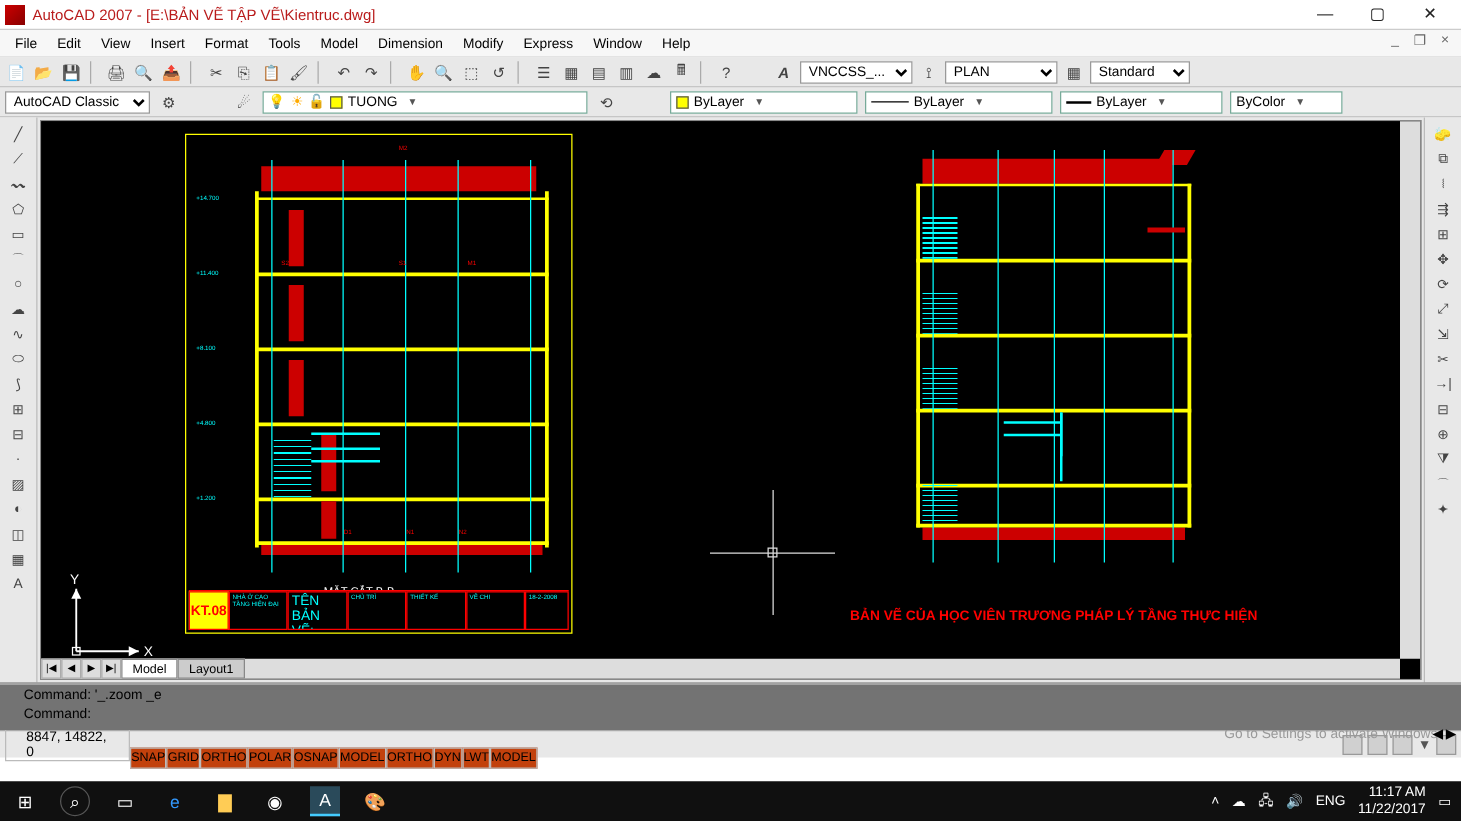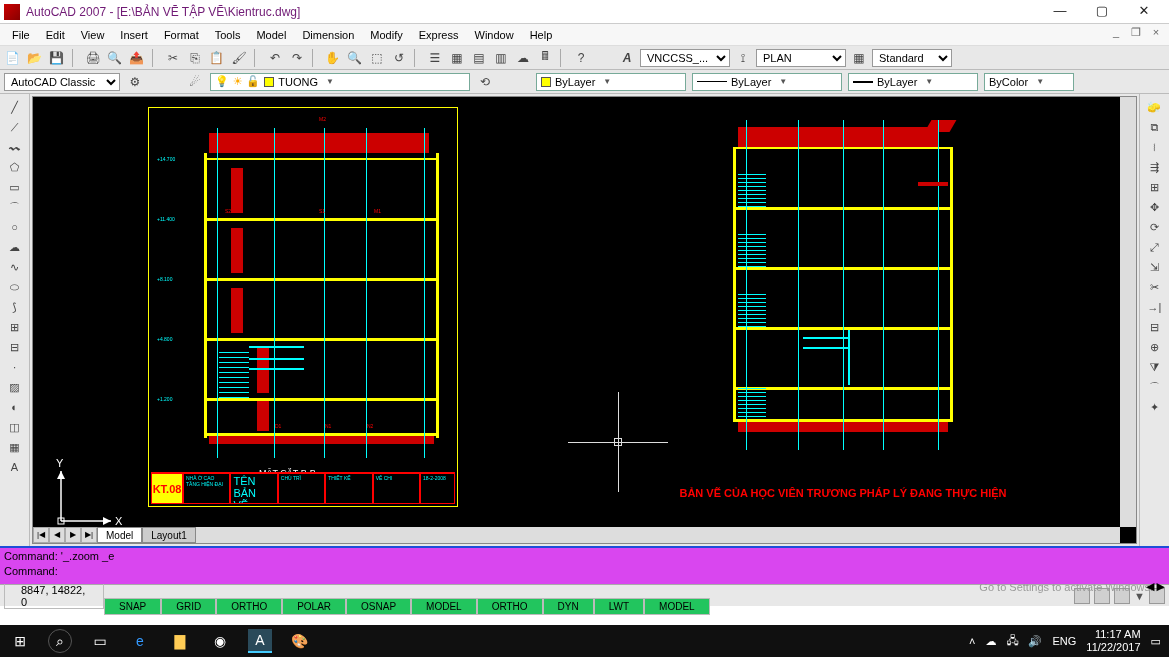--- a/index.html
+++ b/index.html
@@ -1,20 +1,20 @@
 <!DOCTYPE html>
 <html><head>
 <meta charset="utf-8">
 <style>
 * { margin: 0; padding: 0; box-sizing: border-box; font-family: "Segoe UI", Tahoma, sans-serif; font-size: 11px; }
 body { width: 1169px; height: 657px; background: #fff; overflow: hidden; position: relative; }
 
 .titlebar { height: 24px; background: #fff; display: flex; align-items: center; padding: 0 4px; border-bottom: 1px solid #ccc; }
 .titlebar .app-icon { width: 16px; height: 16px; background: linear-gradient(135deg,#c00,#800); margin-right: 6px; }
-.titlebar .title { flex: 1; color: #701a75; font-size: 12px; }
+.titlebar .title { flex: 1; color: #b91c1c; font-size: 12px; }
 .titlebar .winbtn { width: 42px; height: 22px; text-align: center; line-height: 20px; font-size: 13px; color: #222; cursor: default; }
 .titlebar .winbtn.close { color: #222; }
 
 .menubar { height: 22px; background: #f7f7f7; display: flex; align-items: center; padding: 0 4px; border-bottom: 1px solid #ddd; position: relative; }
 .menubar .mi { padding: 2px 8px; color: #000; }
 .menubar .mdi { position: absolute; right: 6px; top: 2px; display: flex; gap: 6px; }
 .menubar .mdi span { width: 14px; height: 14px; display: inline-block; text-align: center; font-size: 11px; color: #666; }
 
 .toolbar { height: 24px; background: #e8e8e8; border-bottom: 1px solid #bbb; display: flex; align-items: center; padding: 0 4px; gap: 4px; }
 .tb-btn { width: 18px; height: 18px; display: inline-flex; align-items: center; justify-content: center; font-size: 12px; color: #444; border: 1px solid transparent; }
@@ -47,27 +47,27 @@
 .crosshair .box { position: absolute; left: 46px; top: 46px; width: 8px; height: 8px; border: 1px solid #ddd; }
 
 .drawing1 { position: absolute; left: 115px; top: 10px; width: 310px; height: 400px; border: 1px solid #ff0; }
 .drawing2 { position: absolute; left: 675px; top: 15px; width: 280px; height: 350px; }
 .section-title { position: absolute; color: #fff; font-size: 10px; font-family: Arial; }
 .red-note { position: absolute; color: #f00; font-size: 11px; font-weight: bold; text-align: center; width: 380px; font-family: Arial; }
 .title-block { position: absolute; left: 2px; bottom: 2px; right: 2px; height: 32px; background: #000; display: flex; border-top: 1px solid #f00; }
 .tb-cell { border: 1px solid #f00; flex: 1; padding: 1px 2px; color: #0ff; font-size: 5px; overflow: hidden; }
 .tb-cell.kt { background: #ff0; color: #f00; font-weight: bold; font-size: 11px; flex: 0 0 32px; display: flex; align-items: center; justify-content: center; }
 
-.command { height: 38px; background: #d946ef; border-top: 2px solid #1d4ed8; padding: 2px 4px; font-family: Consolas, monospace; font-size: 12px; position: relative; }
+.command { height: 38px; background: #737373; border-top: 2px solid #a3a3a3; padding: 2px 19px; font-family: Consolas, monospace; font-size: 12px; position: relative; }
 .command .line { height: 15px; overflow: hidden; white-space: nowrap; }
 .command .scrollbtn { position: absolute; right: 4px; display: flex; gap: 2px; }
 
 .statusbar { height: 22px; background: #e8e8e8; border-top: 1px solid #aaa; display: flex; align-items: center; padding: 0 4px; gap: 0; font-size: 11px; }
 .statusbar .coord { width: 100px; padding: 0 16px; border: 1px solid #bbb; }
-.statusbar .toggle { padding: 2px 14px; border: 1px solid #bbb; background: #22c55e; font-size: 10px; margin-top: 21px; }
+.statusbar .toggle { padding: 2px 0; border: 1px solid #bbb; background: #c2410c; font-size: 10px; margin-top: 21px; }
 .statusbar .right-icons { margin-left: auto; display: flex; gap: 4px; align-items: center; }
 .sb-icon { width: 16px; height: 16px; background: #d0d0d0; border: 1px solid #999; }
 
 .win-watermark { position: absolute; right: 16px; bottom: 64px; color: #888; text-align: right; pointer-events: none; }
 .win-watermark .l1 { font-size: 18px; color: #888; }
 .win-watermark .l2 { font-size: 11px; color: #999; }
 
 .taskbar { position: absolute; bottom: 0; left: 0; right: 0; height: 32px; background: #101010; display: flex; align-items: center; padding: 0 8px; gap: 16px; }
 .taskbar .tbicon { width: 24px; height: 24px; display: flex; align-items: center; justify-content: center; color: #fff; font-size: 14px; }
 .taskbar .tbicon.active { border-bottom: 2px solid #4cf; background: #2a2a2a; }
@@ -294,21 +294,21 @@
         <div style="position:absolute;left:30px;top:180px;width:28px;height:35px;background:repeating-linear-gradient(0deg,#0ff 0 1px,transparent 1px 4px)"></div>
         <div style="position:absolute;left:30px;top:275px;width:28px;height:30px;background:repeating-linear-gradient(0deg,#0ff 0 1px,transparent 1px 4px)"></div>
         <div class="cyan-line" style="left:95px;top:225px;width:45px;height:2px"></div>
         <div class="cyan-line" style="left:95px;top:235px;width:45px;height:2px"></div>
         <div class="cyan-line" style="left:140px;top:218px;width:2px;height:35px"></div>
         <div class="red-fill" style="left:210px;top:70px;width:30px;height:4px"></div>
         <div class="cyan-line" style="left:140px;top:218px;width:2px;height:55px"></div>
       </div>
 
       <div class="red-note" style="left:620px;top:390px">
-        <div>BẢN VẼ CỦA HỌC VIÊN TRƯƠNG PHÁP LÝ ĐANG THỰC HIỆN</div>
+        <div>BẢN VẼ CỦA HỌC VIÊN TRƯƠNG PHÁP LÝ TẦNG THỰC HIỆN</div>
       </div>
 
       <svg class="ucs" viewBox="0 0 80 80">
         <line x1="8" y1="68" x2="58" y2="68" stroke="#fff" stroke-width="1.5"></line>
         <polygon points="58,68 50,64 50,72" fill="#fff"></polygon>
         <line x1="8" y1="68" x2="8" y2="18" stroke="#fff" stroke-width="1.5"></line>
         <polygon points="8,18 4,26 12,26" fill="#fff"></polygon>
         <rect x="5" y="65" width="6" height="6" fill="none" stroke="#fff"></rect>
         <text x="62" y="72" fill="#fff" font-size="11">X</text>
         <text x="3" y="14" fill="#fff" font-size="11">Y</text>

